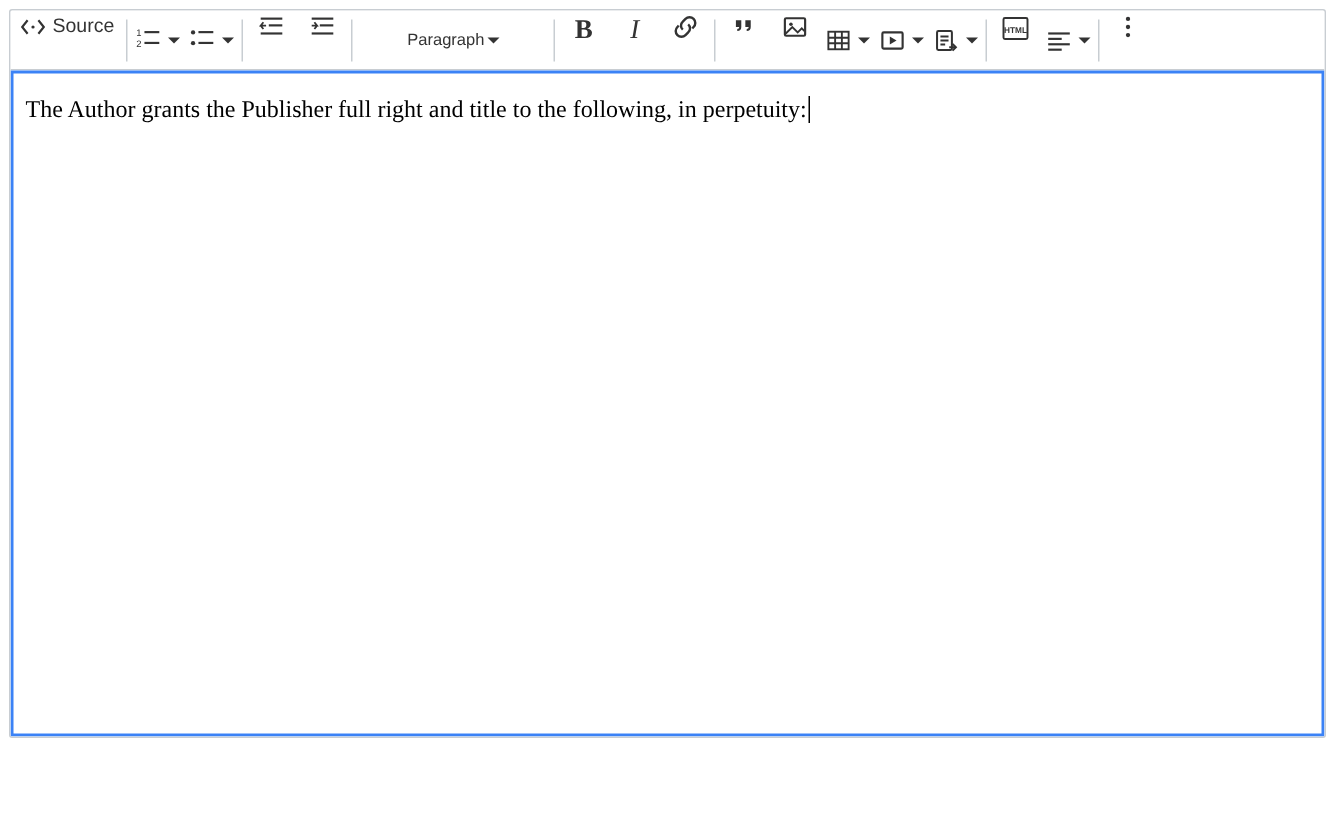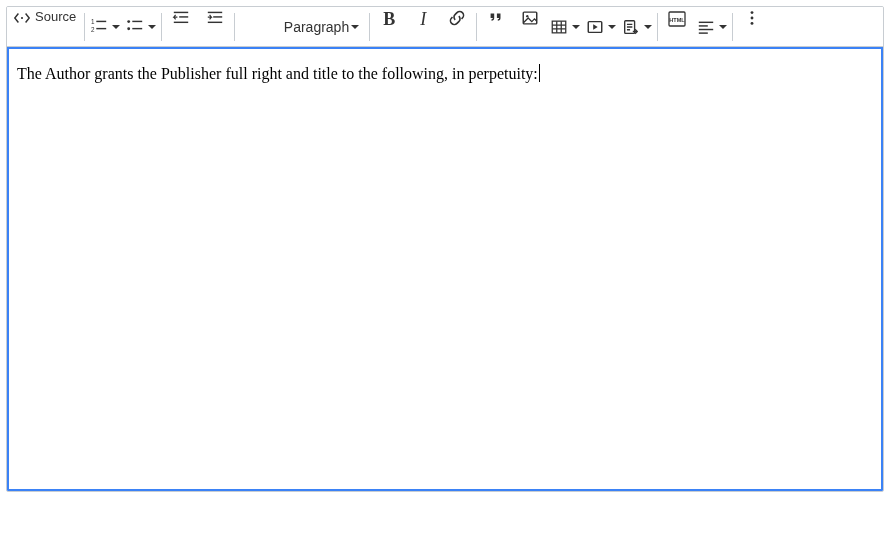--- a/index.html
+++ b/index.html
@@ -54,26 +54,26 @@
 .caret {
   width: 0; height: 0;
   border-left: 4px solid transparent;
   border-right: 4px solid transparent;
   border-top: 4px solid #333;
   margin-left: 2px;
 }
 .heading-select {
   display: flex;
   align-items: center;
-  justify-content: flex-end;
+  justify-content: center;
   width: 130px;
   height: 36px;
   padding: 0 8px 0 8px;
   cursor: pointer;
-  font-size: 14px;
+  font-size: 11px;
   color: #333;
 }
 .content {
   height: 444px;
   padding: 14px 8px;
   background: #fff;
   border: 2px solid #3b82f6;
   border-top: 2px solid #3b82f6;
   font-family: "Times New Roman", serif;
   font-size: 16px;

